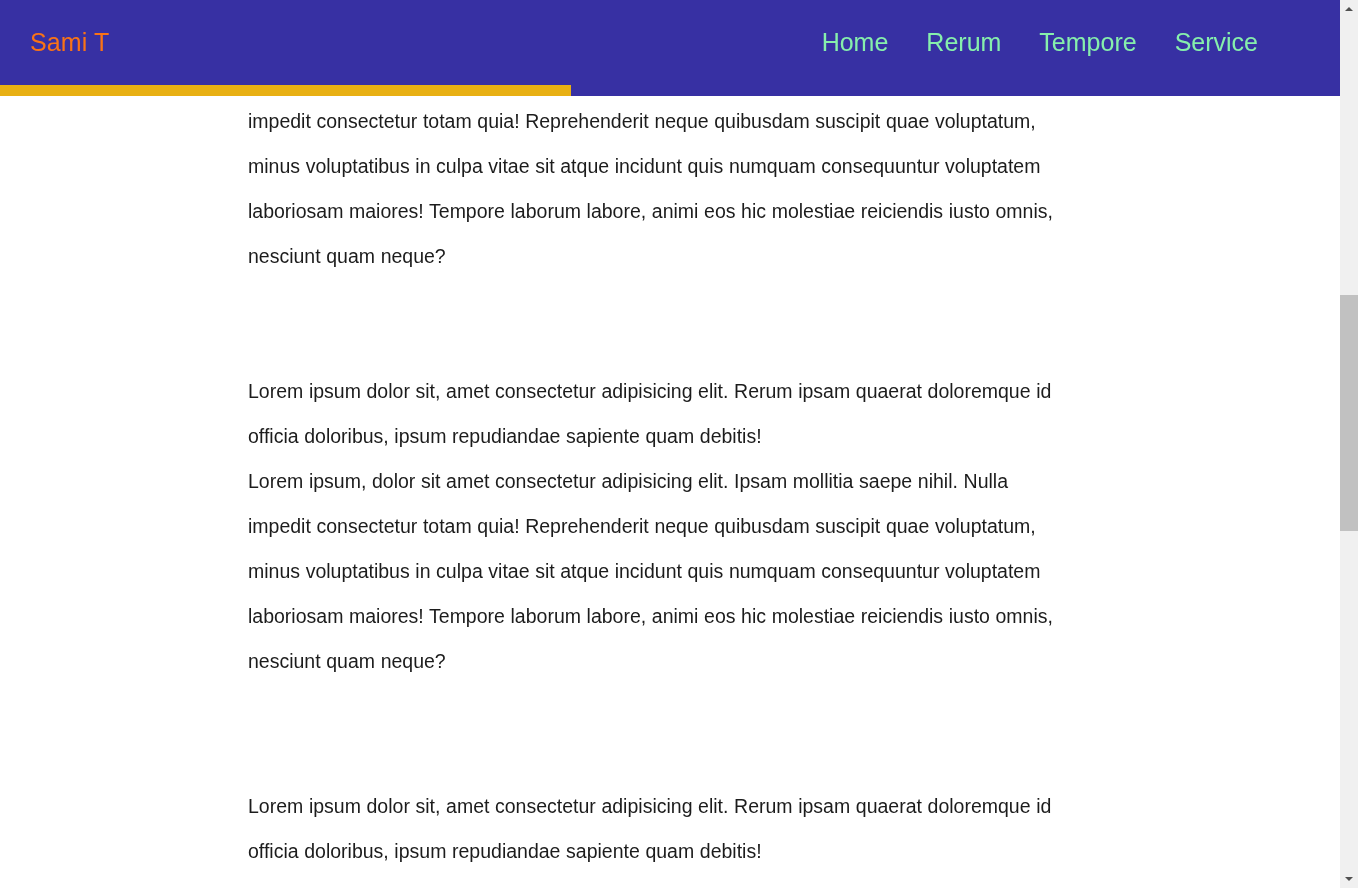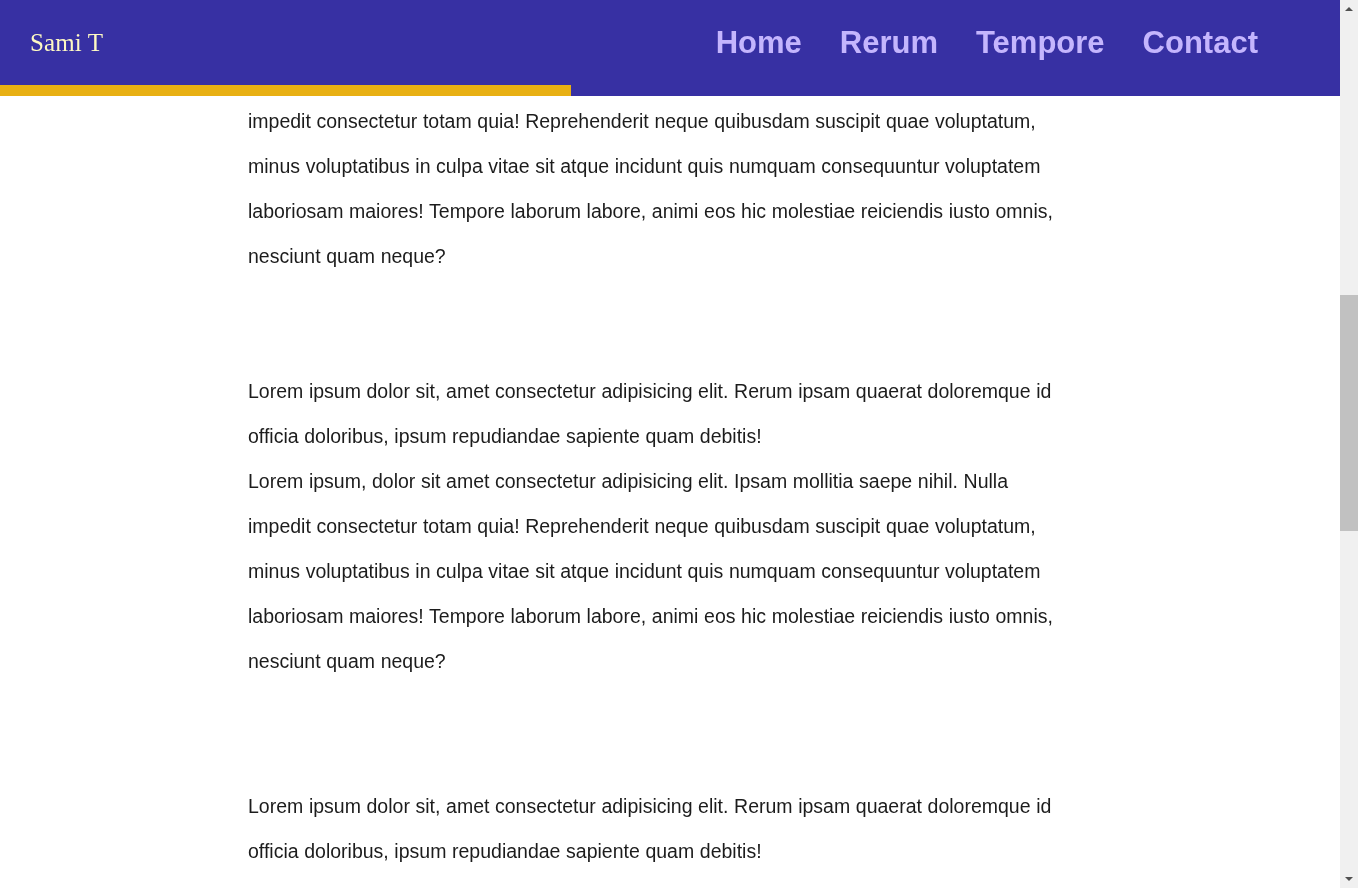--- a/index.html
+++ b/index.html
@@ -32,42 +32,41 @@
   #header-inner {
     position:relative;
     width:100%;
     height:85px;
     display:flex;
     align-items:center;
     justify-content:space-between;
     padding:0 30px 0 30px;
   }
   #brand {
-    color:#fef9c3;
+    color:#f97316;
     font-size:25px;
     font-weight:400;
     letter-spacing:.1px;
     line-height:1;
     white-space:nowrap;
     text-decoration:none;
-    font-family:Liberation Serif, serif;
   }
   #nav-list {
     list-style:none;
     display:flex;
     align-items:center;
     gap:0;
     margin-right:33px;
   }
   #nav-list li { display:block; }
   .nav-link {
     display:block;
-    color:#c4b5fd;
-    font-size:31px;
-    font-weight:700;
+    color:#86efac;
+    font-size:25px;
+    font-weight:400;
     text-decoration:none;
     line-height:1;
     padding:0 19px;
     white-space:nowrap;
   }
 
   
   #progress-track {
     position:absolute;
     left:0; bottom:0;
@@ -180,21 +179,21 @@
           <li>
             <a href="#" class="nav-link">Home</a>
           </li>
           <li>
             <a href="#" class="nav-link">Rerum</a>
           </li>
           <li>
             <a href="#" class="nav-link">Tempore</a>
           </li>
           <li>
-            <a href="#" class="nav-link">Contact</a>
+            <a href="#" class="nav-link">Service</a>
           </li>
         </ul>
       </nav>
     </div>
     <div id="progress-track">
       <div id="progress-fill" style="width: 42.6%;"></div>
     </div>
   </header>
 
 </div>

